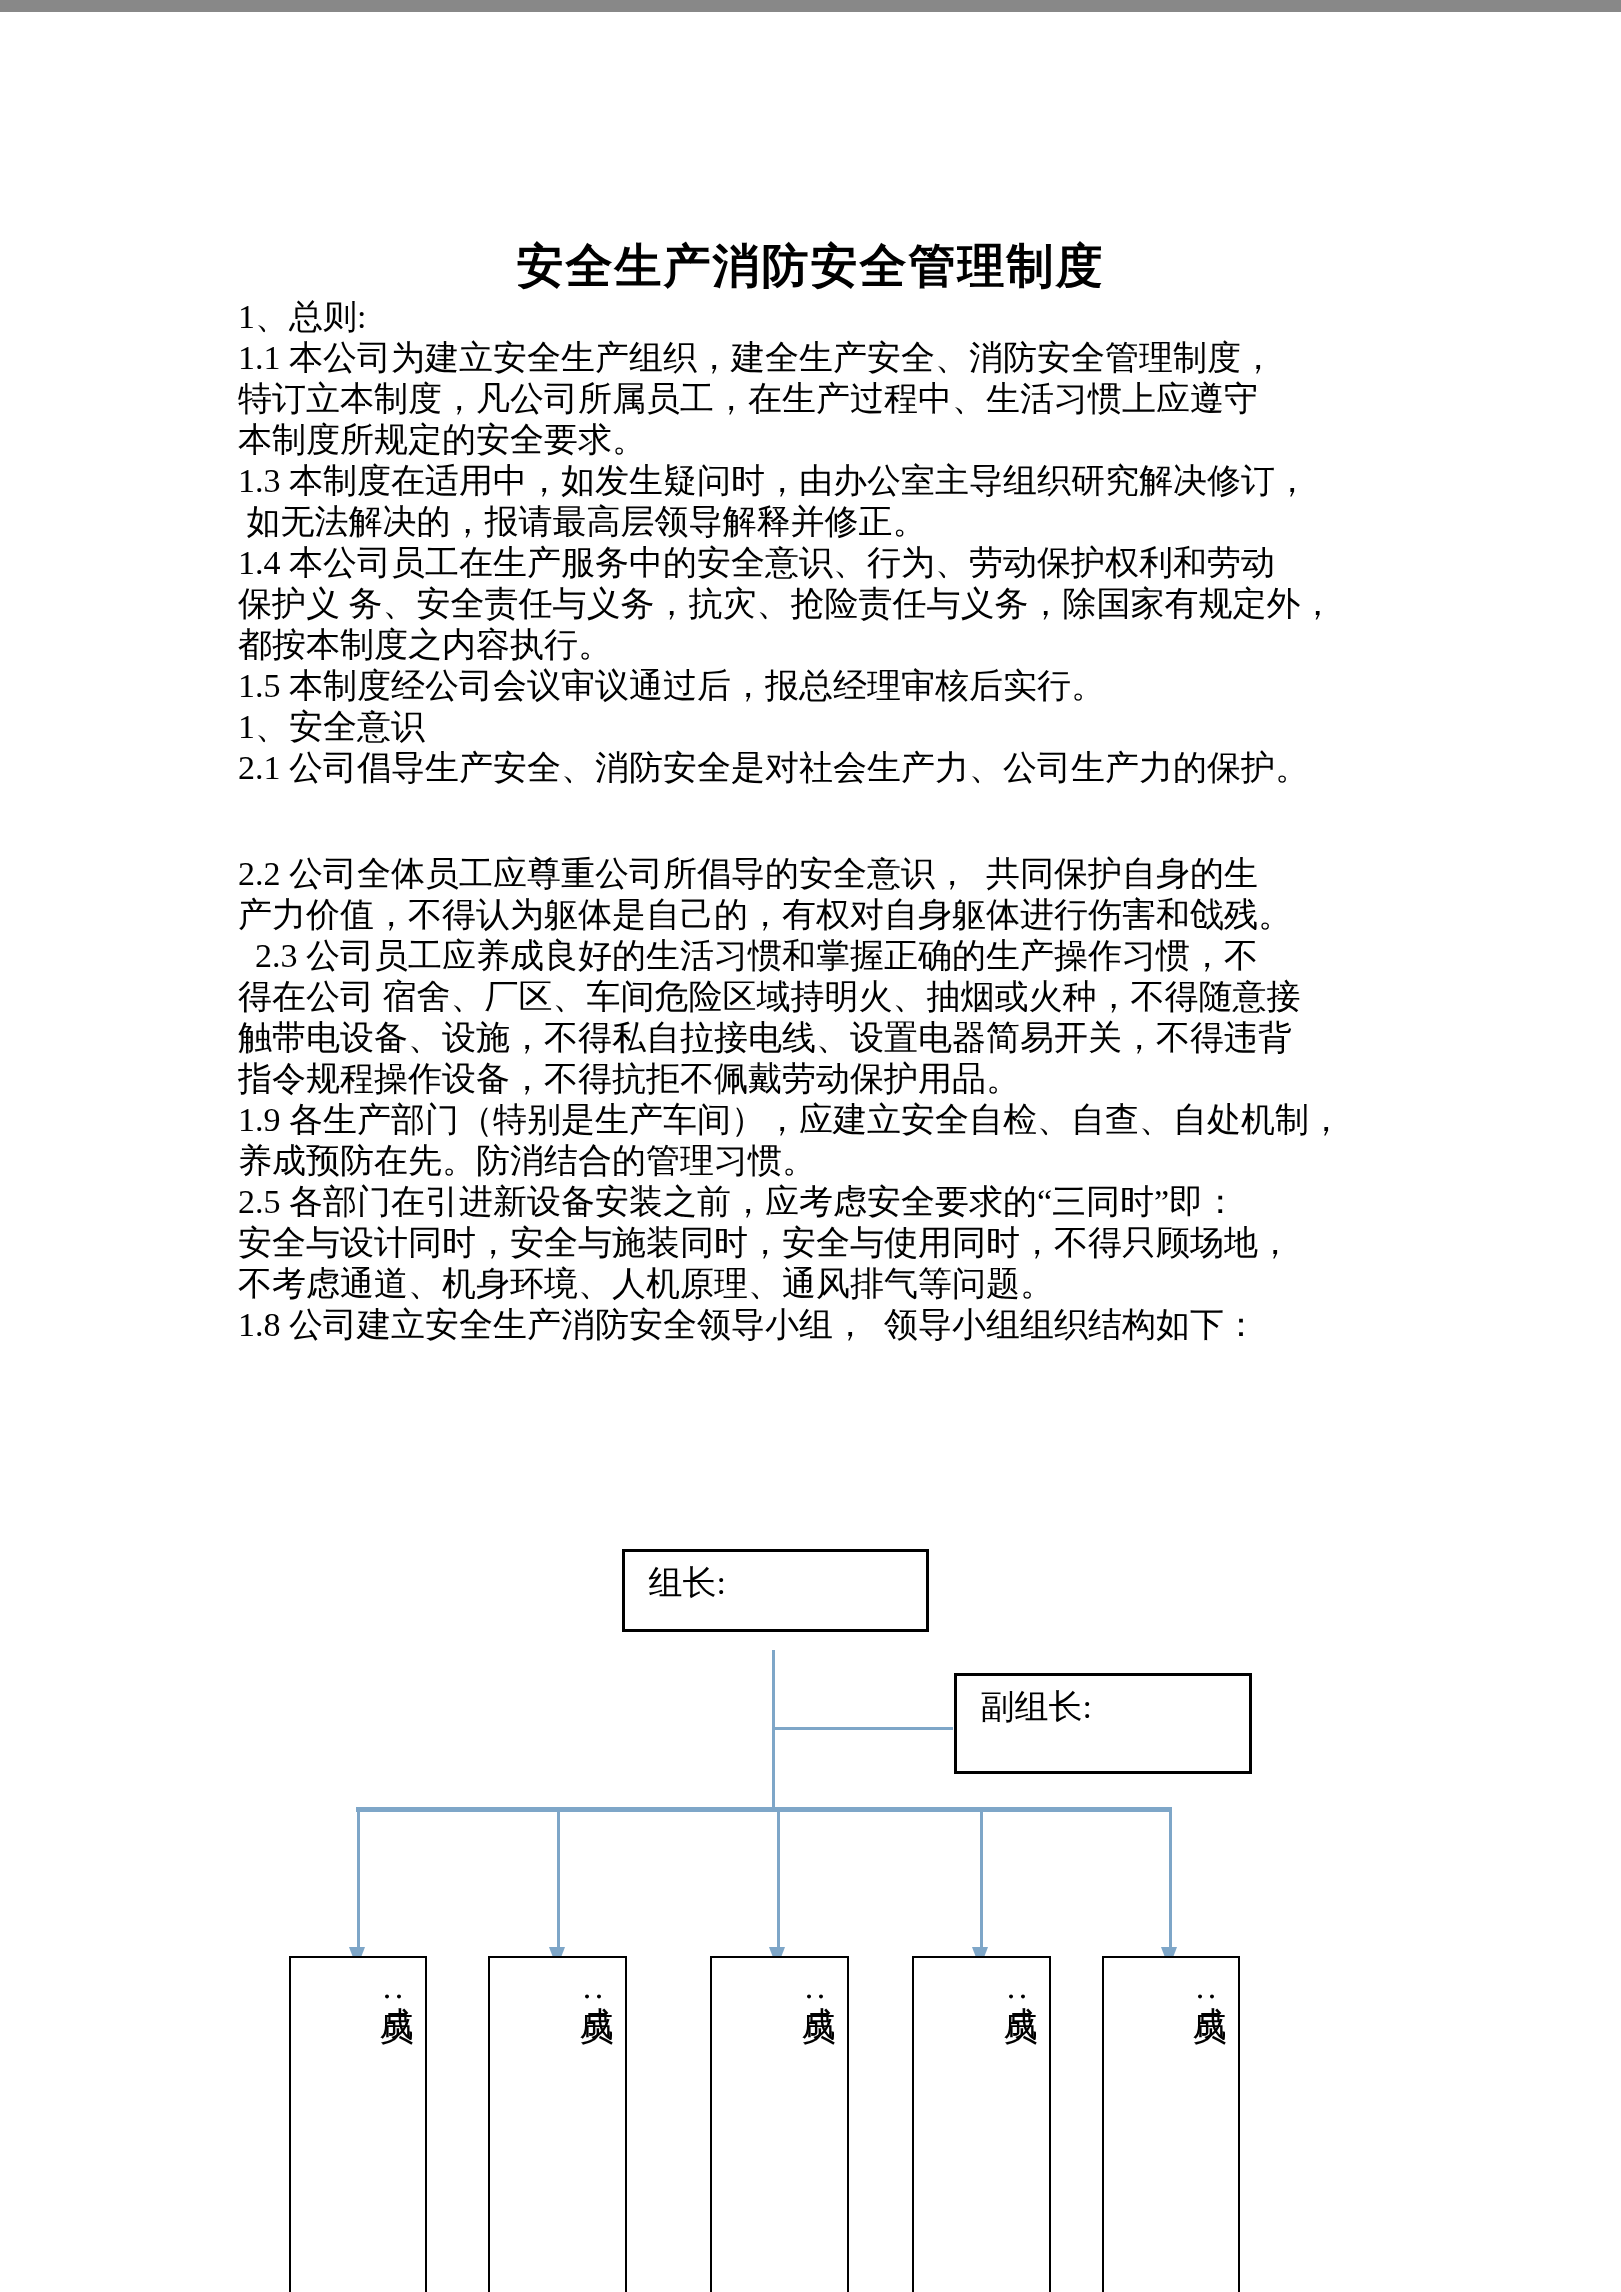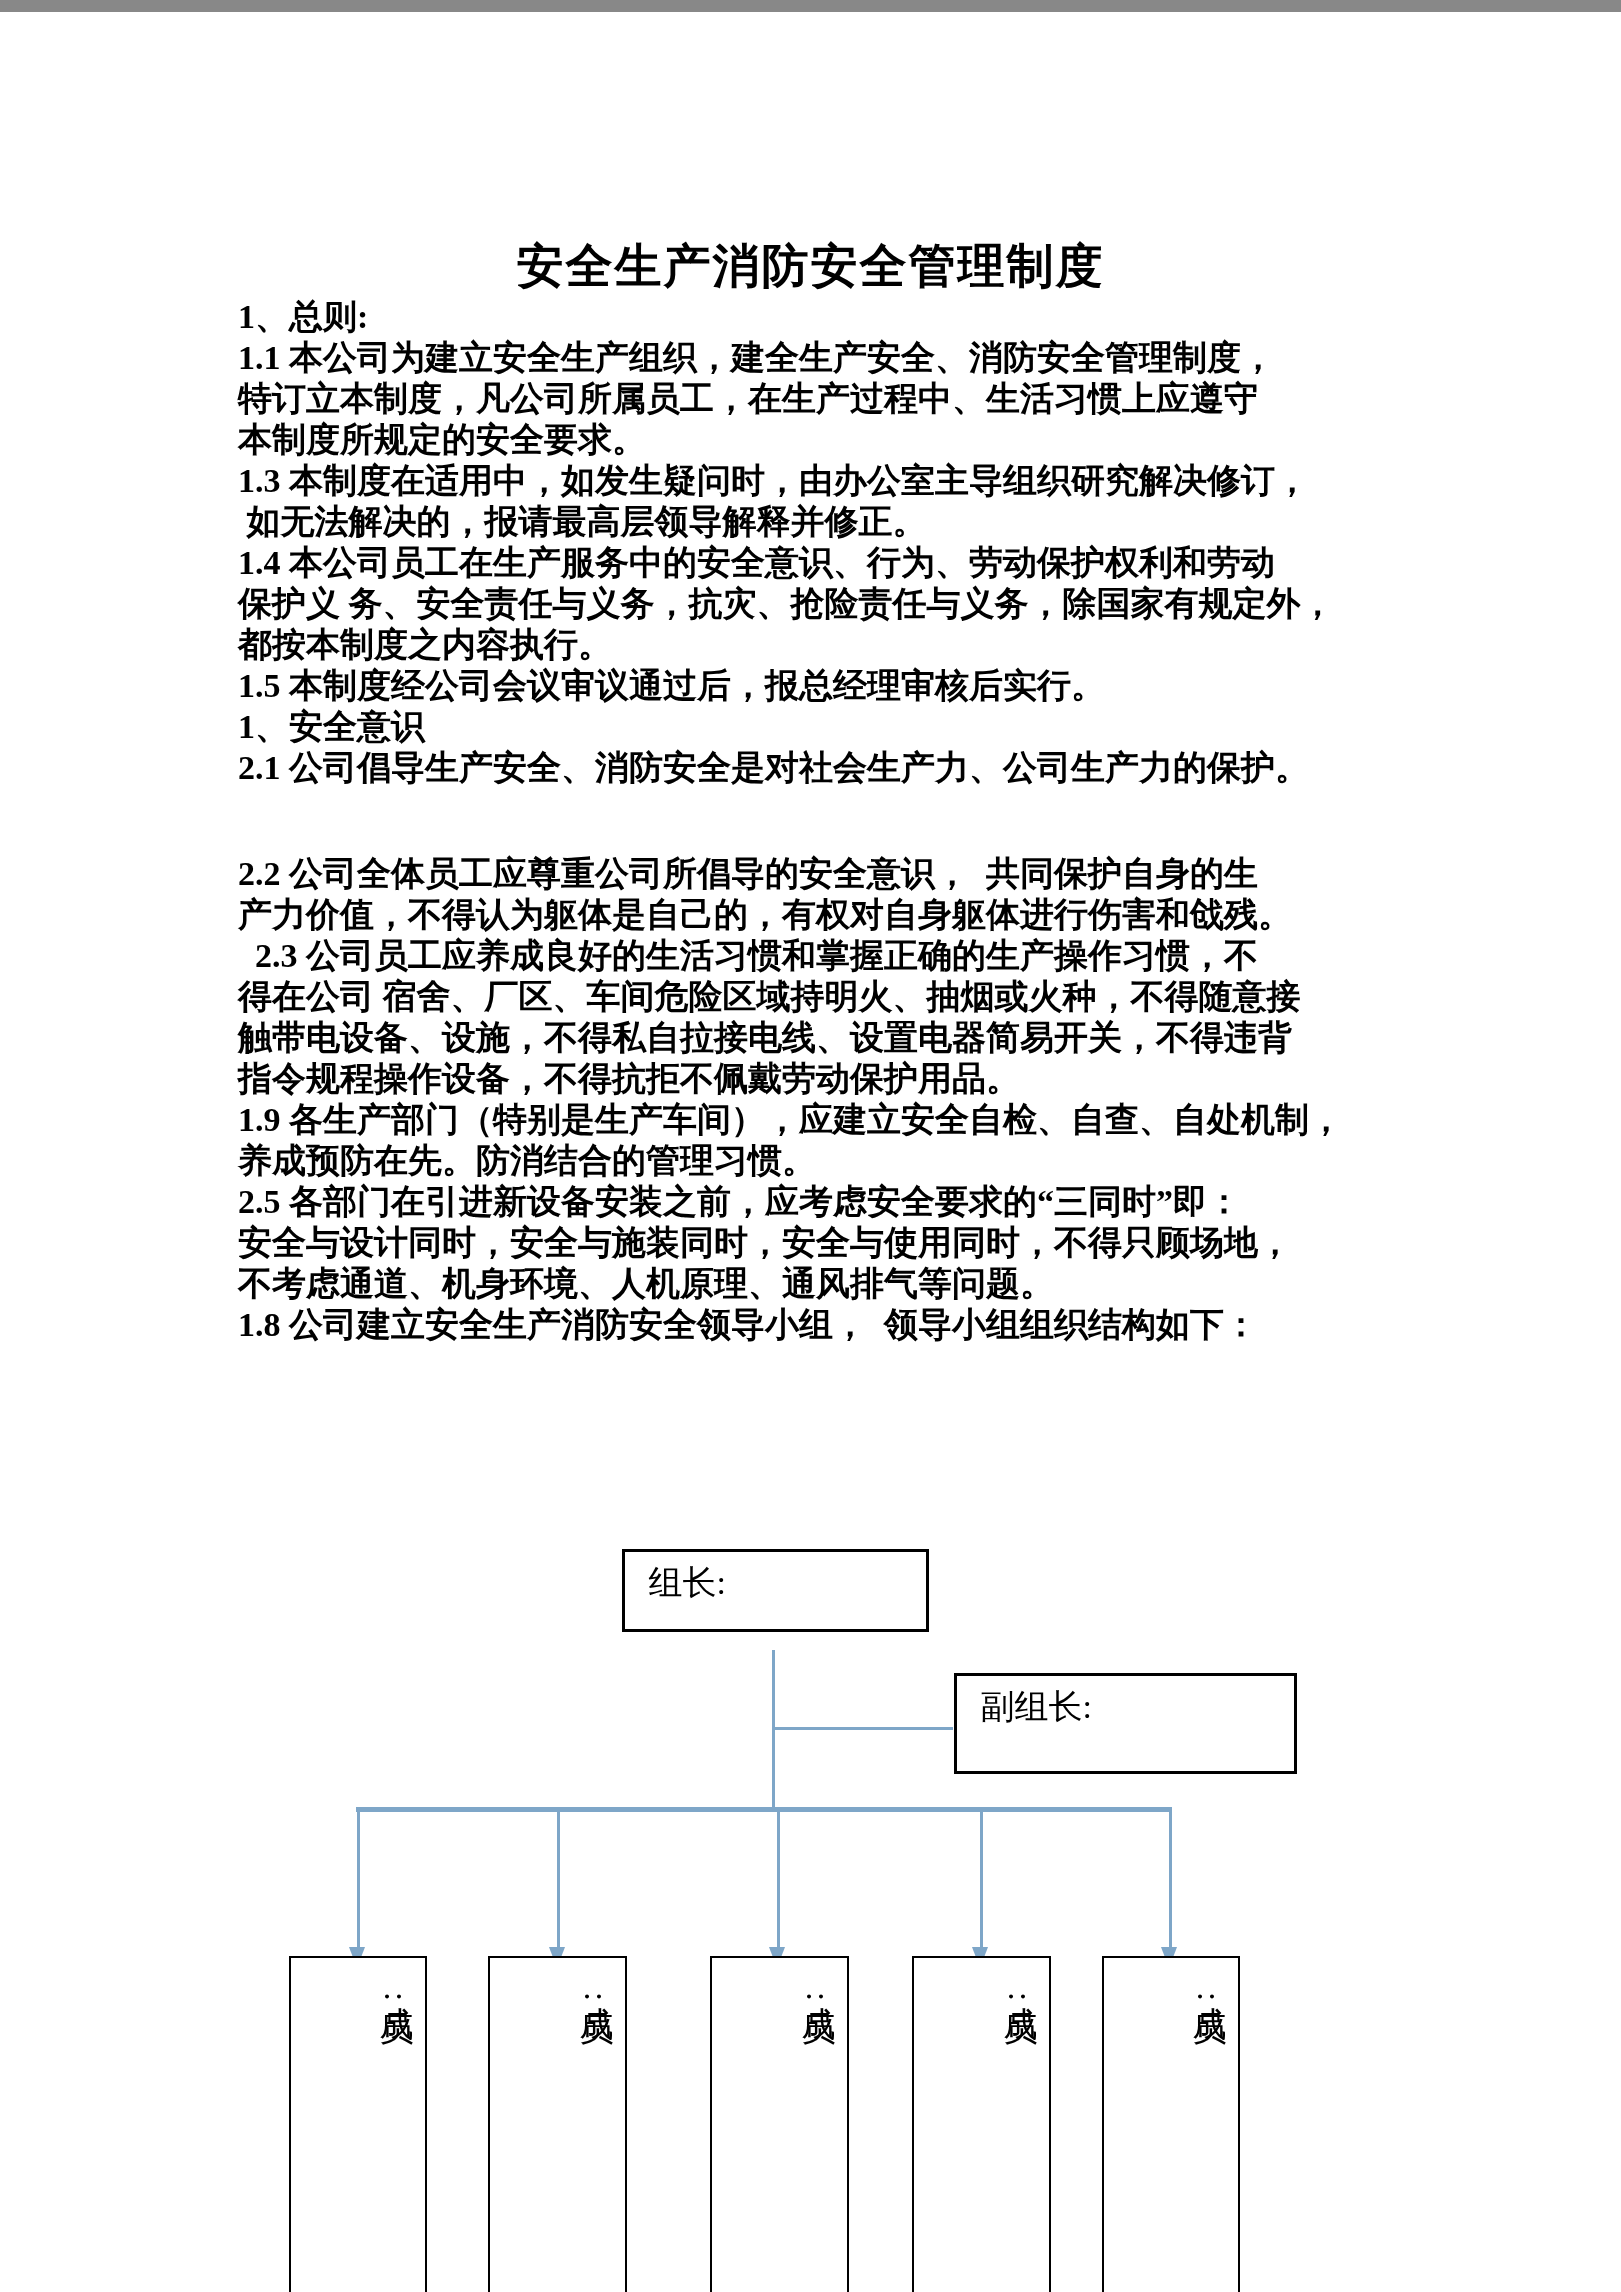--- a/index.html
+++ b/index.html
@@ -25,37 +25,36 @@
     font-weight: bold;
     letter-spacing: 2px;
   }
   .body-text {
     position: absolute;
     top: 284px;
     left: 238px;
     width: 1215px;
     font-size: 34px;
     line-height: 41px;
-    font-weight: bold;
   }
   .body-text p {
     white-space: pre-wrap;
   }
   .body-text p.gap-above { margin-top: 65px; }
 
   
   .org-chart { position: absolute; inset: 0; }
   .box {
     position: absolute;
     background: var(--paper);
     border: 3.9px solid #000;
     font-size: 34px;
   }
   .box.leader  { left: 622px;  top: 1537px; width: 307px; height: 83px; padding: 7.8px 0 0 23.5px; }
-  .box.deputy  { left: 954px;  top: 1661px; width: 343px; height: 101px; padding: 7.8px 0 0 23.5px; }
+  .box.deputy  { left: 954px;  top: 1661px; width: 298px; height: 101px; padding: 7.8px 0 0 23.5px; }
   .box.member  { border-width: 2.9px; top: 1944px; width: 139px; height: 343px; }
   .member-label {
     position: absolute;
     top: 21.6px;
     right: 5.9px;
     writing-mode: vertical-rl;
     font-size: 34px;
     letter-spacing: 5.9px;
   }
   .cline { position: absolute; background: var(--line-color); }

